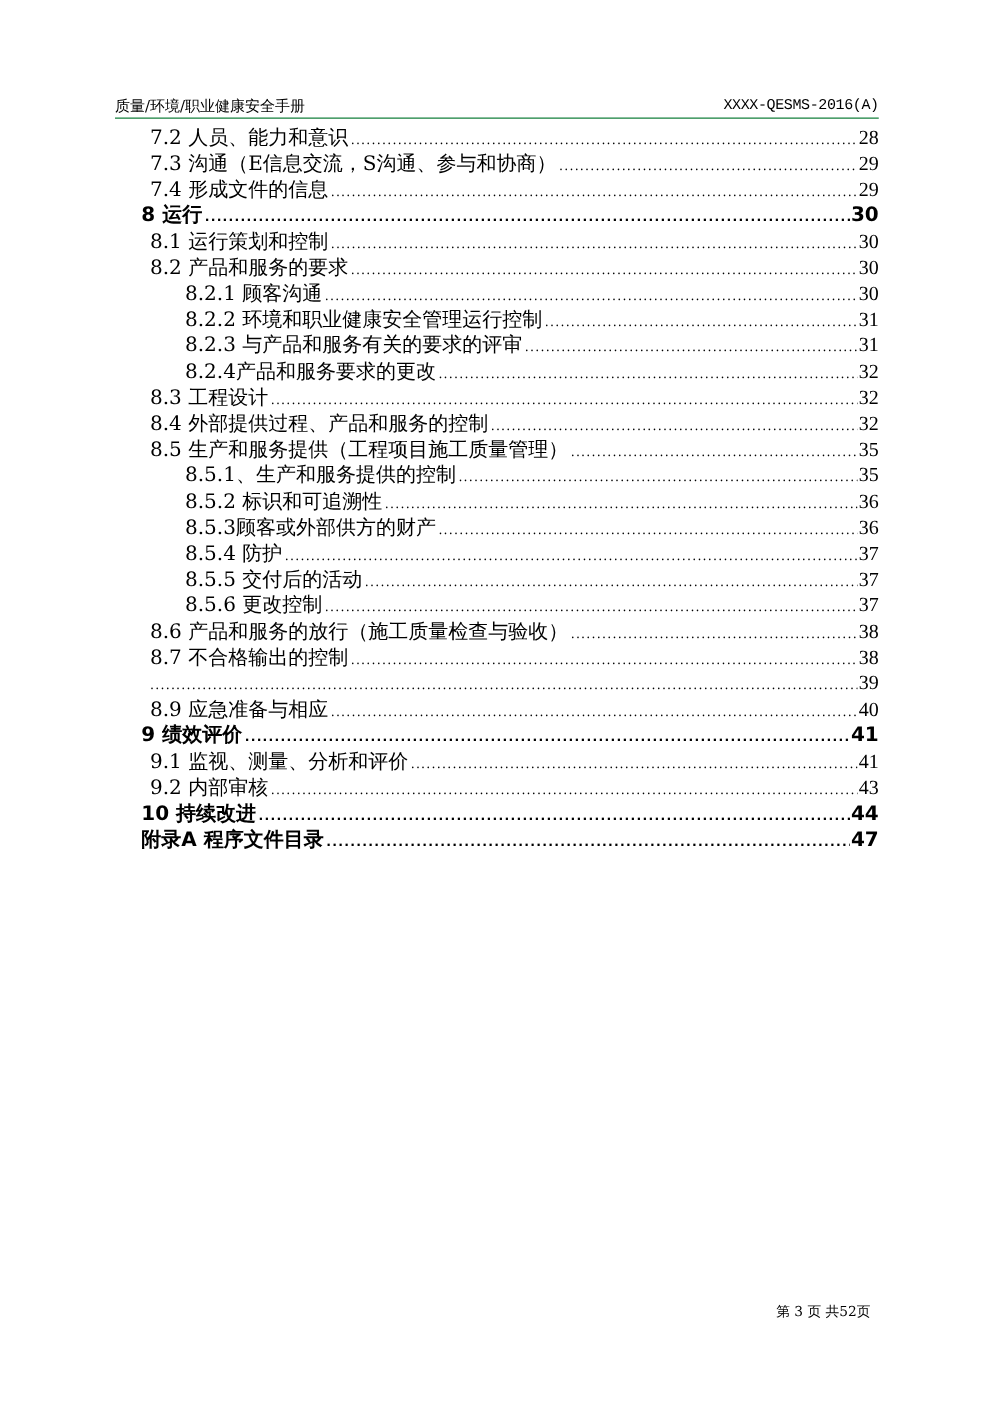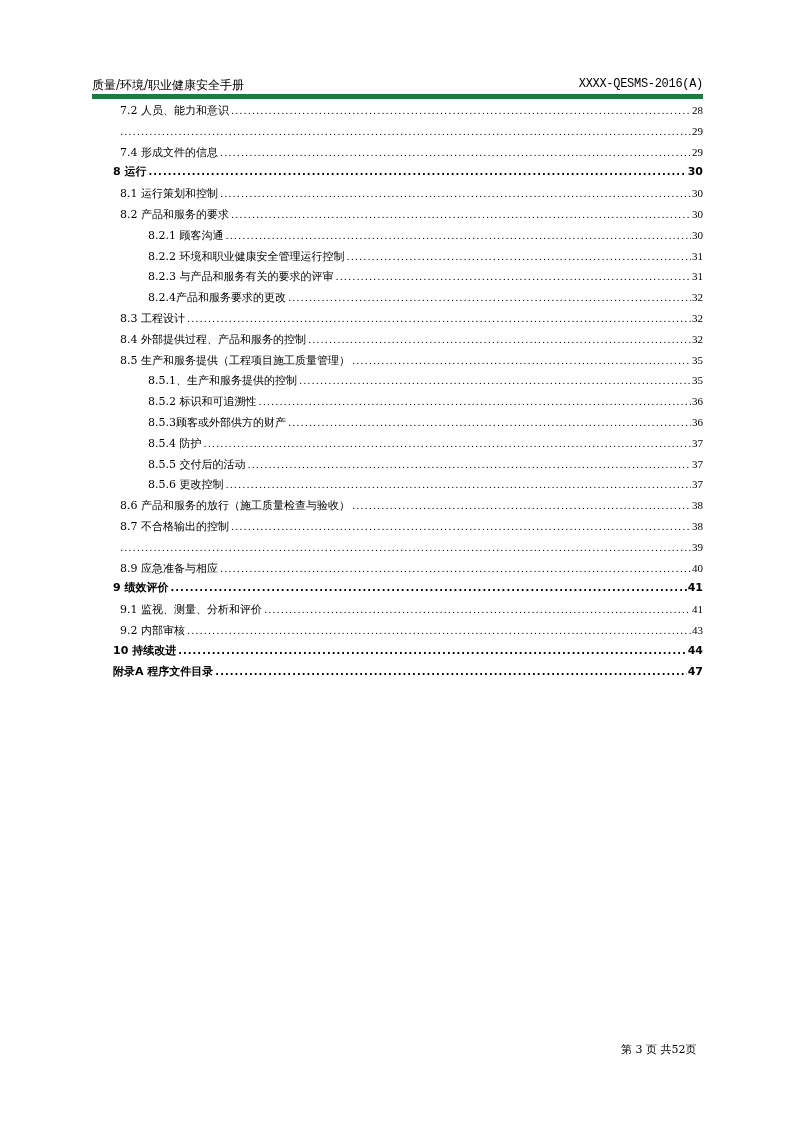--- a/index.html
+++ b/index.html
@@ -1,23 +1,23 @@
 <!DOCTYPE html>
 <html><head>
 <meta charset="utf-8">
 <style>
   html, body { margin: 0; padding: 0; background: #ffffff; }
   body { width: 793px; height: 1122px; position: relative; overflow: hidden;
          font-family: "DejaVu Serif", "Liberation Serif", serif; color: #000; }
   .header { position: absolute; left: 92px; top: 76px; width: 611px; height: 18px;
-            border-bottom: 5px solid #15803d; font-size: 12px; }
+            border-bottom: 1px solid #15803d; font-size: 12px; }
   .header .left { position: absolute; left: 0; top: 1px; }
   .header .right { position: absolute; right: 0; top: 1px; font-family: "Liberation Mono", "DejaVu Sans Mono", monospace; letter-spacing: -0.3px; }
   .toc { position: absolute; left: 92px; top: 100px; width: 611px; }
-  .row { position: relative; height: 20.8px; line-height: 20.8px; font-size: 11px; display: flex; align-items: baseline; white-space: nowrap; }
+  .row { position: relative; height: 20.8px; line-height: 20.8px; font-size: 16px; display: flex; align-items: baseline; white-space: nowrap; }
   .row .title { flex: 0 0 auto; padding-right: 2px; }
   .row .dots { flex: 1 1 auto; overflow: hidden; color: #000; letter-spacing: 1px; font-size: 10px; }
   .row .dots::before { content: "................................................................................................................................................................................................................................................................"; }
   .row .page { flex: 0 0 auto; text-align: left; padding-left: 1px; font-family: "Liberation Serif", serif; }
   .lvl1 { padding-left: 0; font-weight: bold; font-family: "DejaVu Sans", sans-serif; margin-left: 21px; }
   .lvl1 .title, .lvl1 .page { font-family: "DejaVu Sans", sans-serif; font-weight: bold; }
   .lvl2 { padding-left: 28px; }
   .lvl3 { padding-left: 56px; }
   .footer { position: absolute; left: 621px; top: 1042px; font-size: 11px; }
 </style>
@@ -29,20 +29,21 @@
   <span class="right">XXXX-QESMS-2016(A)</span>
 </div>
 
 <div class="toc" id="toc">
     <div class="row lvl2">
       <span class="title">7.2 人员、能力和意识</span>
       <span class="dots"></span>
       <span class="page">28</span>
     </div>
     <div class="row lvl2">
+      <span class="title">7.3 沟通（E信息交流，S沟通、参与和协商）</span>
       <span class="dots"></span>
       <span class="page">29</span>
     </div>
     <div class="row lvl2">
       <span class="title">7.4 形成文件的信息</span>
       <span class="dots"></span>
       <span class="page">29</span>
     </div>
     <div class="row lvl1">
       <span class="title">8 运行</span>

